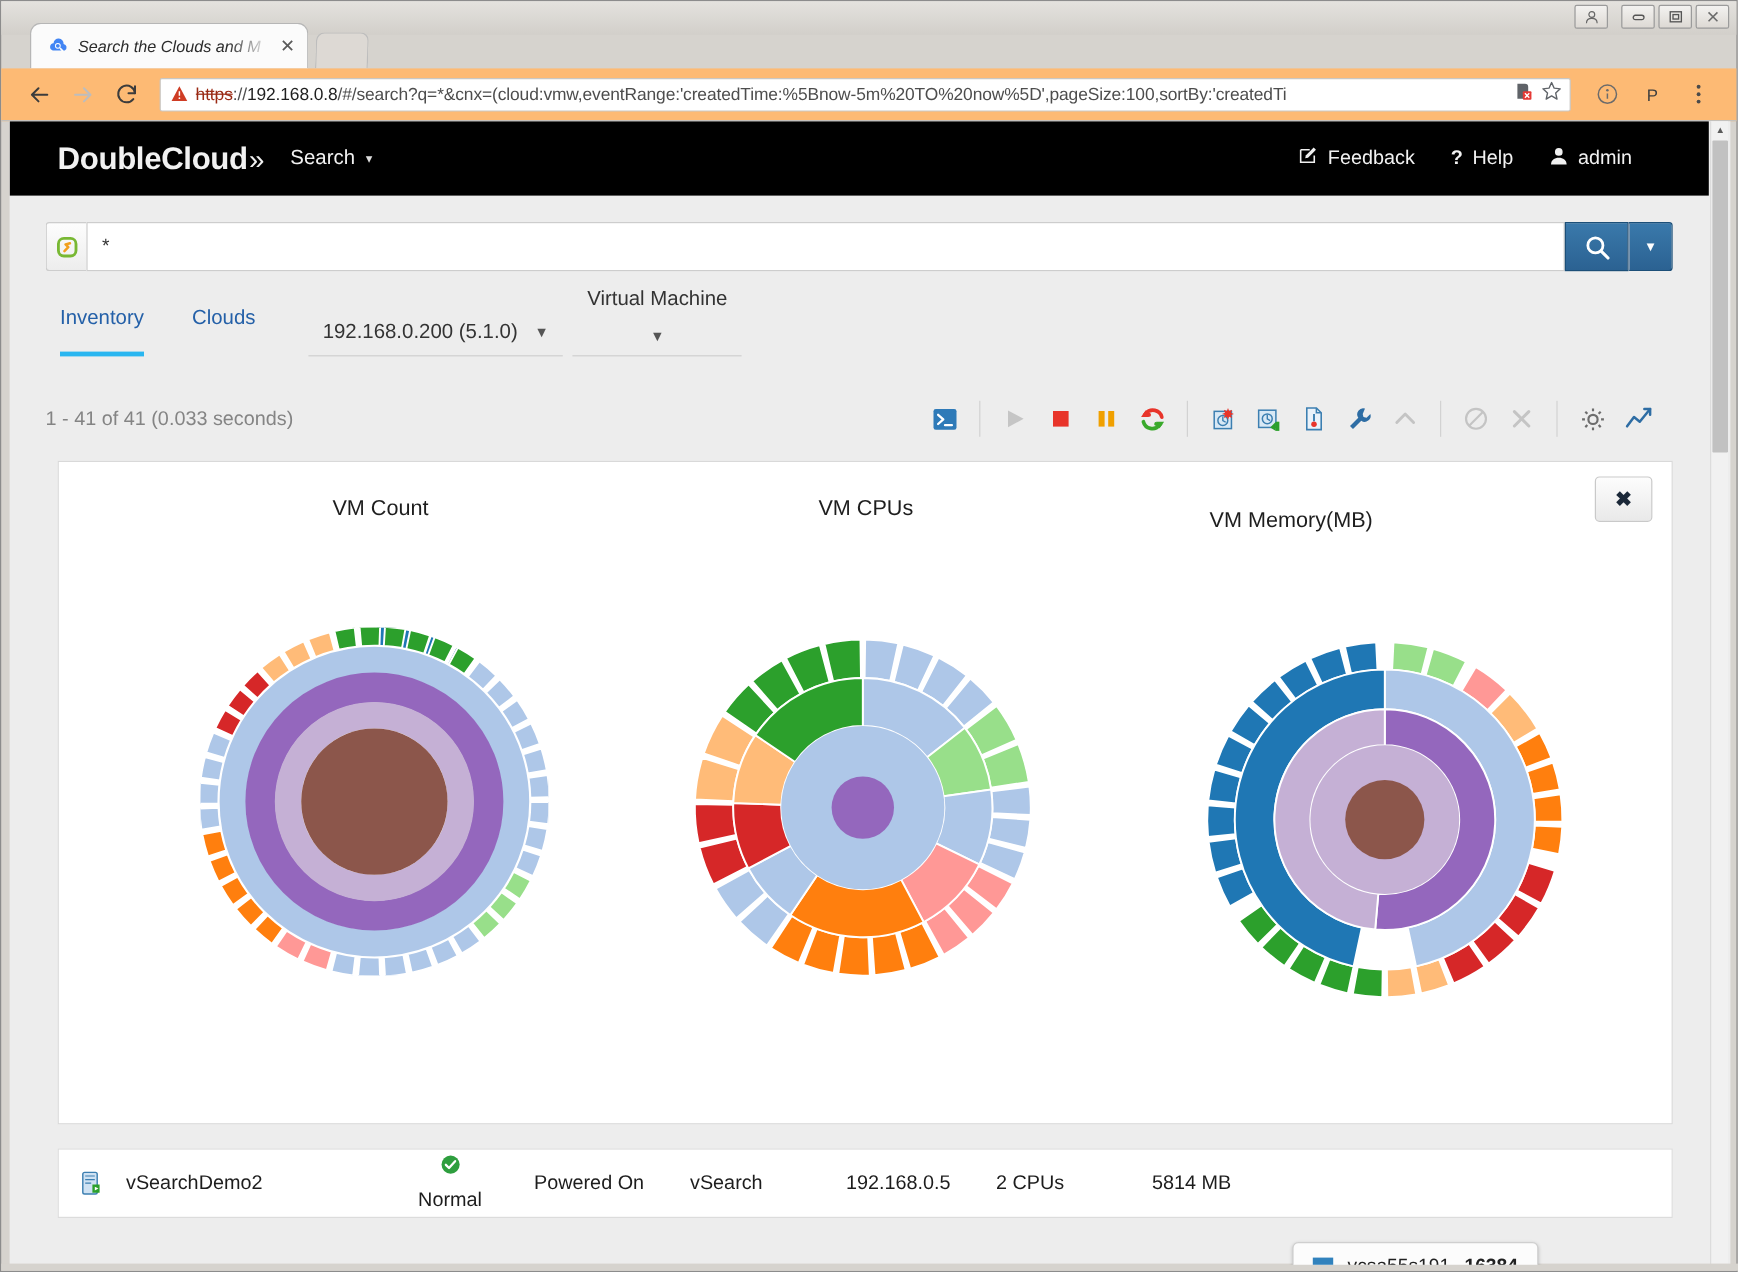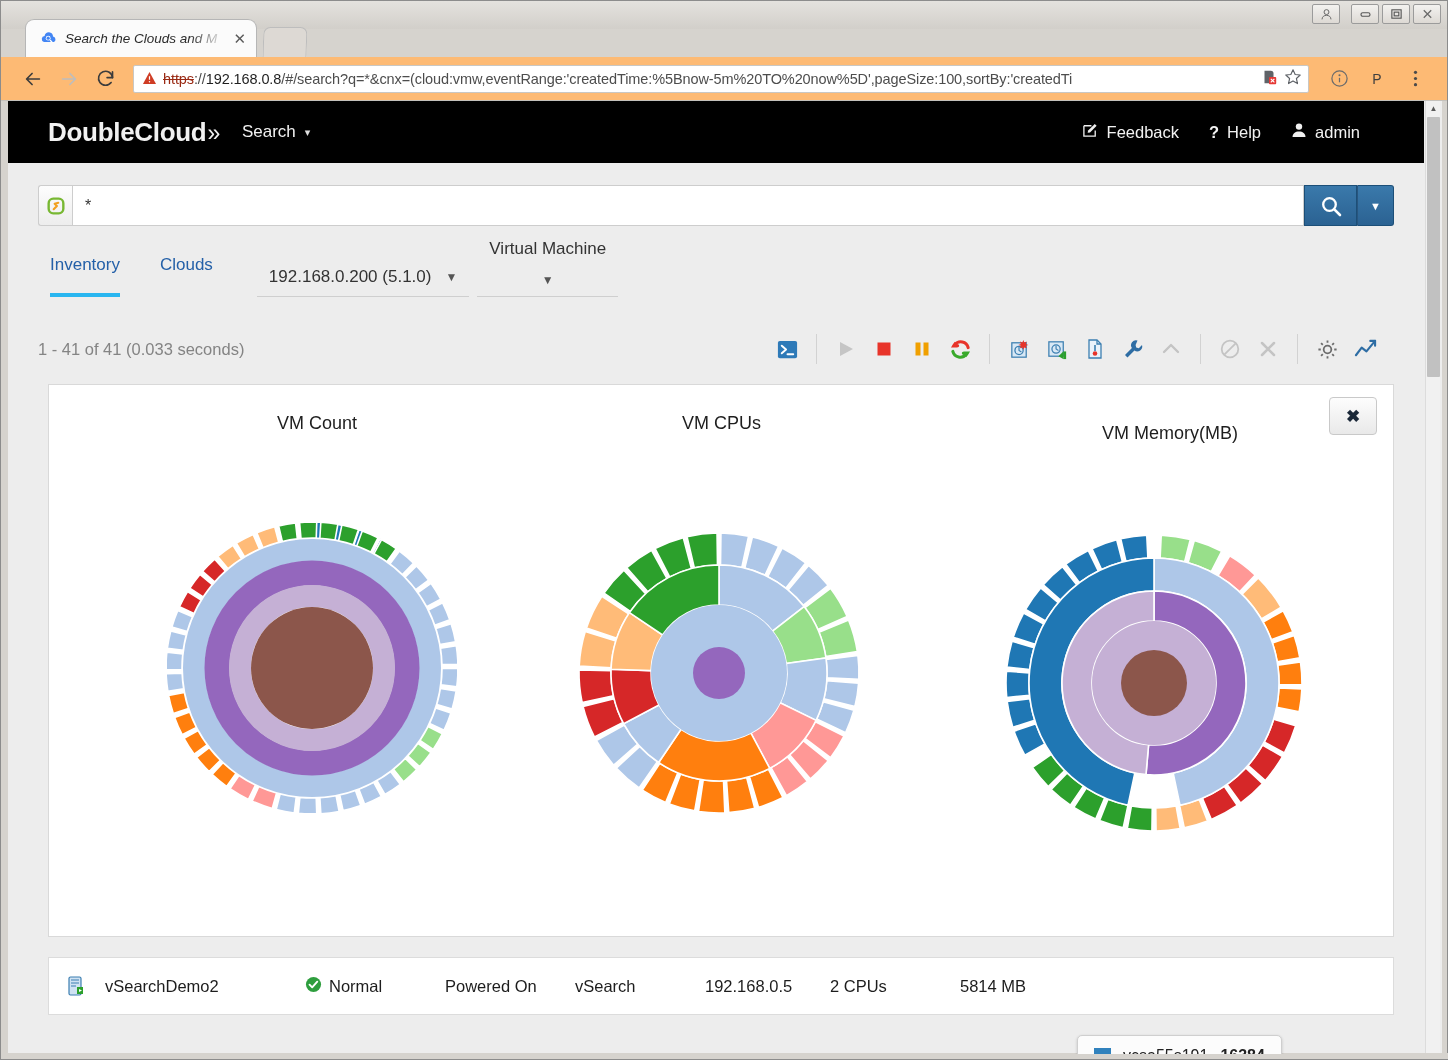--- a/index.html
+++ b/index.html
@@ -206,21 +206,21 @@
 
   
   #resultrow {
     margin: 20px 30px 0 40px; height: 58px; background: #fff;
     border: 1px solid #dcdcdc; display: flex; align-items: center;
     font-size: 16.5px; color: #1d1d1d;
   }
   #resultrow .cell { white-space: nowrap; }
   #resultrow .c-icon { width: 56px; display: flex; justify-content: center; }
   #resultrow .c-name { width: 200px; }
-  #resultrow .c-status { width: 140px; display: flex; align-items: center; gap: 7px; }
+  #resultrow .c-status { width: 140px; display: flex; align-items: center; gap: 7px; flex-direction: column; }
   #resultrow .c-power { width: 130px; }
   #resultrow .c-owner { width: 130px; }
   #resultrow .c-ip { width: 125px; }
   #resultrow .c-cpu { width: 130px; }
   #resultrow .c-mem { width: 130px; }
 
   
   #pagescroll {
     position: absolute; right: 7px; top: 100px; width: 15px; height: 953px;
     background: #f1f1f1; border-left: 1px solid #dcdcdc;
@@ -531,21 +531,21 @@
             </div>
           </div>
         </div>
       </div>
 
       <div id="chartpanel">
         <div id="panelclose">✖</div>
 
         <div class="charttitle" style="left:228px; top:28px;">VM Count</div>
         <div class="charttitle" style="left:633px; top:28px;">VM CPUs</div>
-        <div class="charttitle" style="left:1053px; top:38px;">VM Memory(MB)</div>
+        <div class="charttitle" style="left:959px; top:38px;">VM Memory(MB)</div>
 
         <div class="sunburst" style="left:118px; top:138px;">
           <svg width="290" height="290" viewBox="0 0 290 290">
             <g transform="translate(145,145)">
 
               <g id="sb1-outer">
                   <path d="M2.0384783295152213 -145.9857685053584 A146 146 0 0 1 20.823824321004707 -144.5073297125372 L18.54176138171652 -128.67091001801256 A130 130 0 0 0 1.8150834440888957 -129.98732812120954 Z" fill="#1f77b4" stroke="#ffffff" stroke-width="1.6"></path>
                   <path d="M24.85058687824076 -143.86955317858954 A146 146 0 0 1 43.17337530643082 -139.47064086986217 L38.442046505726076 -124.18618707590467 A130 130 0 0 0 22.12723489158424 -128.10302680285372 Z" fill="#1f77b4" stroke="#ffffff" stroke-width="1.6"></path>
                   <path d="M47.05079150365462 -138.21079197689167 A146 146 0 0 1 64.4598545075948 -130.99972197245194 L57.39576086292688 -116.64358805766268 A130 130 0 0 0 41.89454037996644 -123.06440381504054 Z" fill="#1f77b4" stroke="#ffffff" stroke-width="1.6"></path>
                   <path d="M68.09244948962412 -129.14882238140225 A146 146 0 0 1 84.15911816078983 -119.30315515692875 L74.93620110207314 -106.2288367835667 A130 130 0 0 0 60.63026324418586 -114.99552677796092 Z" fill="#1f77b4" stroke="#ffffff" stroke-width="1.6"></path>

